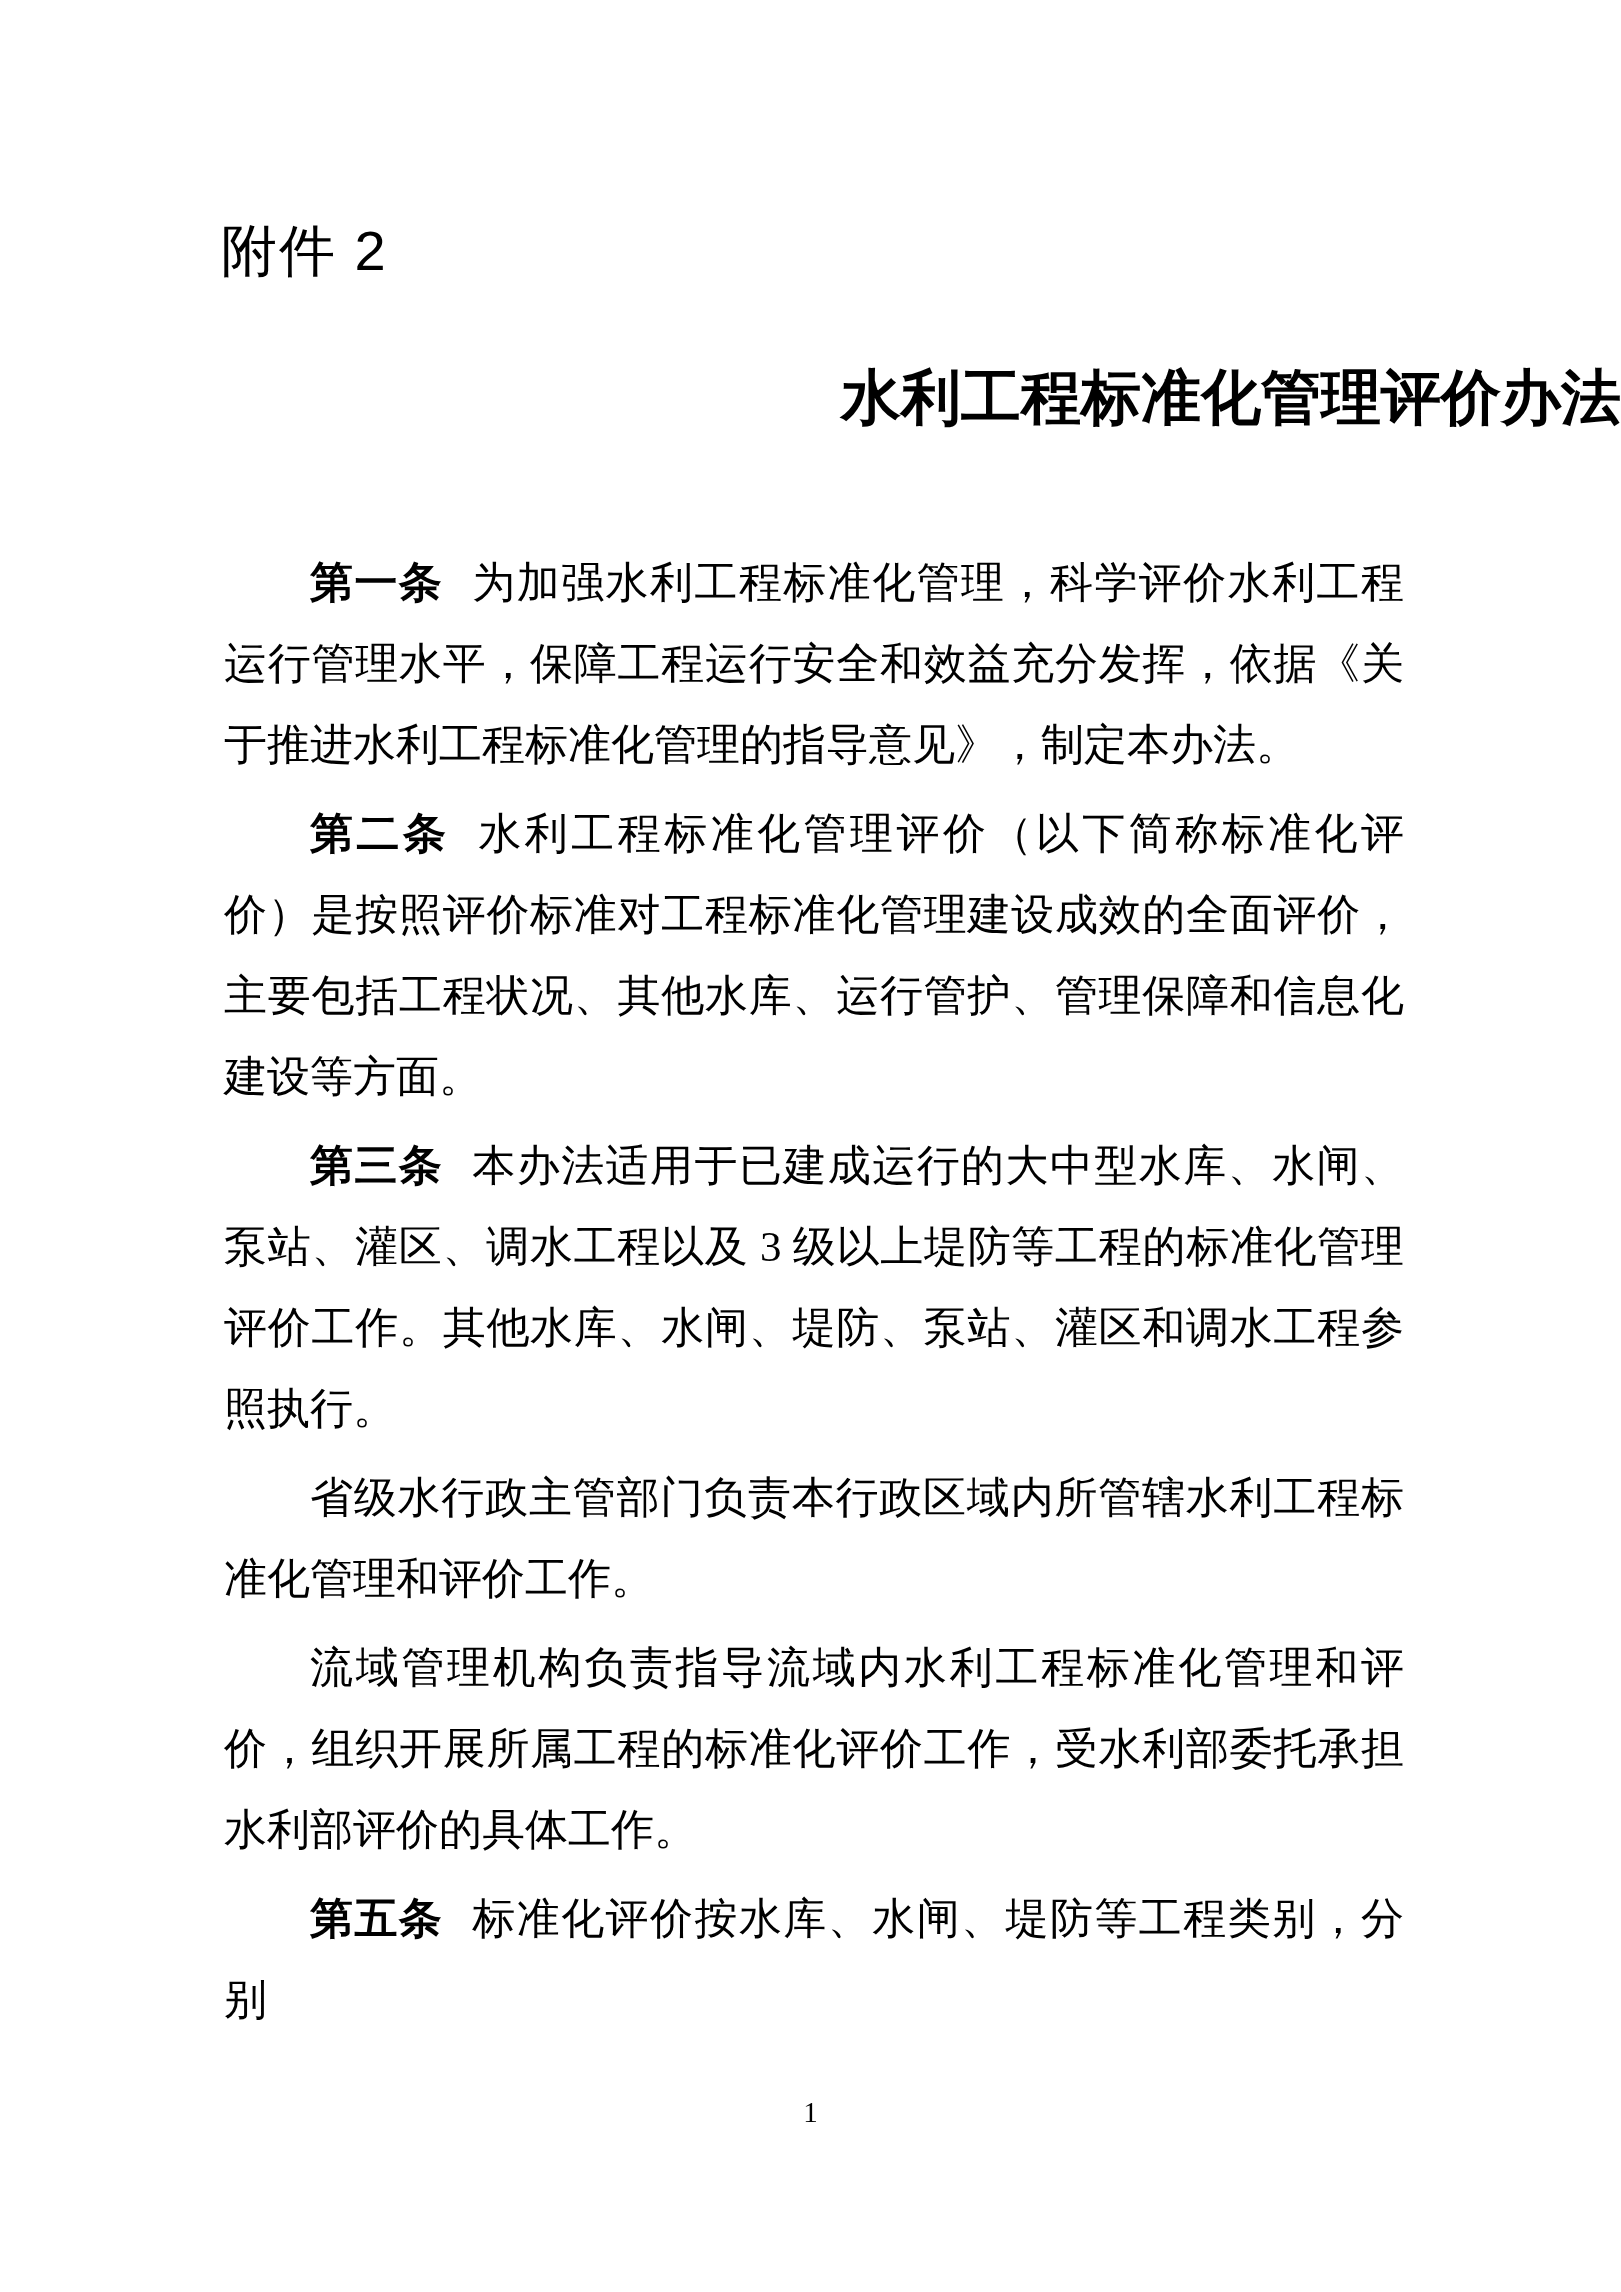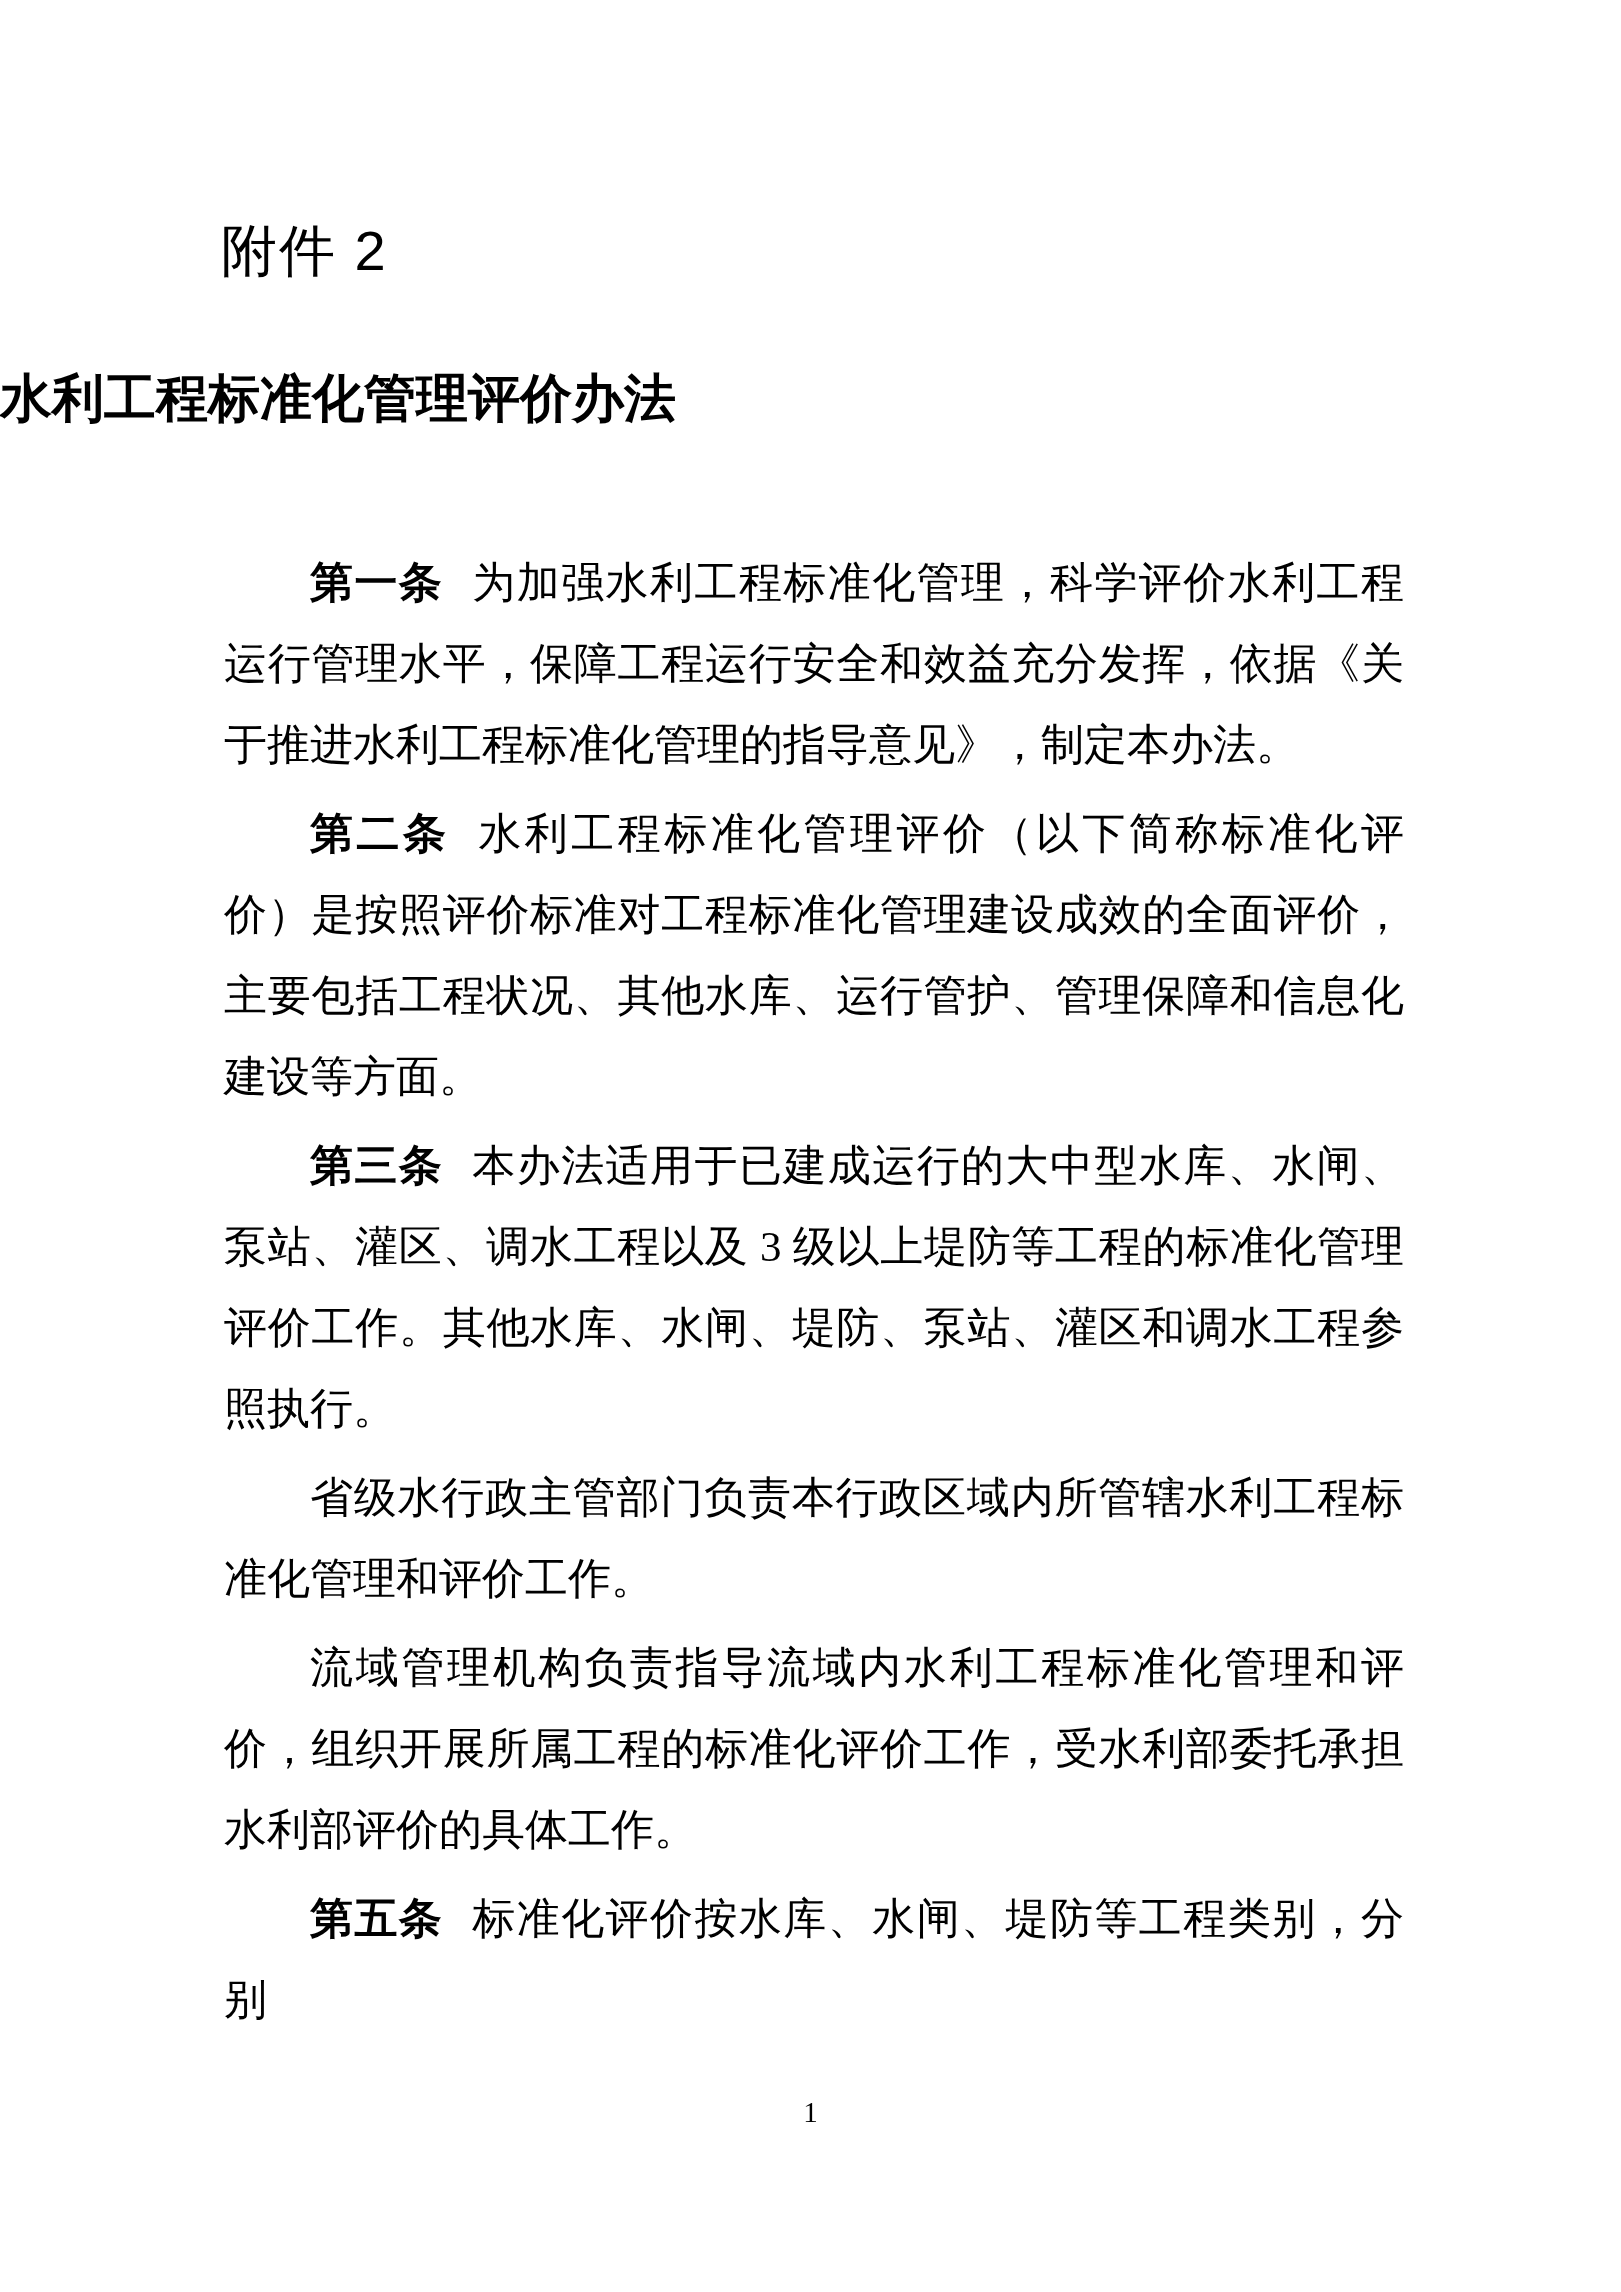--- a/index.html
+++ b/index.html
@@ -25,22 +25,22 @@
     letter-spacing: 2px;
     font-family: "Liberation Sans", "DejaVu Sans", sans-serif;
     margin-left: 8px;
   }
   .title {
     position: absolute;
     left: 0;
     right: 0;
     top: 363px;
     margin: 0;
-    text-align: left;
-    font-size: 52px;
+    text-align: right;
+    font-size: 60px;
     line-height: 71px;
     font-weight: 700;
     letter-spacing: 0;
     font-family: "Liberation Serif", "DejaVu Serif", serif;
   }
   .doc-body {
     position: absolute;
     left: 216px;
     top: 534px;
     width: 1196px;

